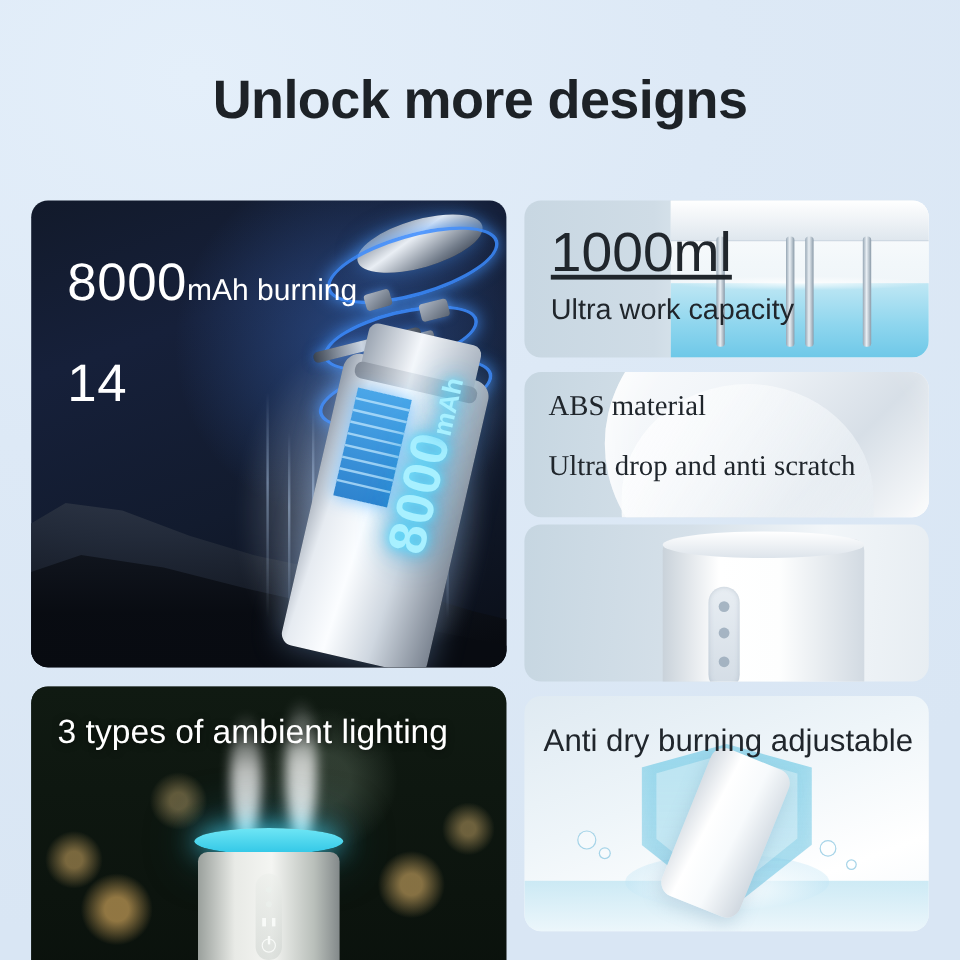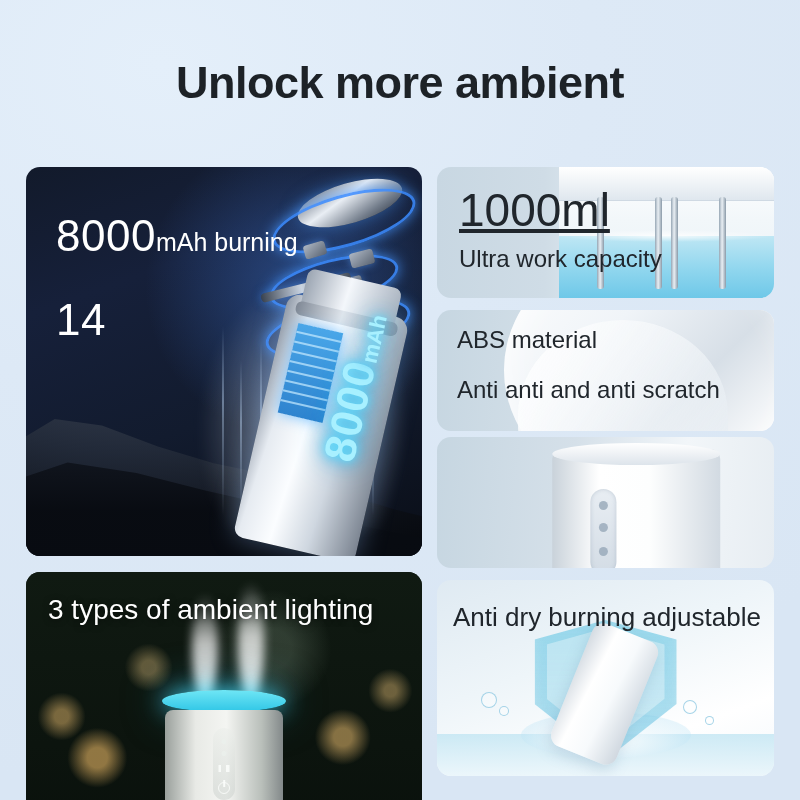--- a/index.html
+++ b/index.html
@@ -140,21 +140,21 @@
   .bat-line{ color:#fff; white-space:nowrap; display:flex; align-items:baseline; }
   .bat-line + .bat-line{ margin-top:34px; }
   .big-num{ font-size:44px; font-weight:400; letter-spacing:.5px; }
   .small-unit{ font-size:25px; font-weight:400; }
   .lbl-gap{ margin-left:12px; }
 
   
   .card-capacity{ left:437px; top:167px; width:337px; height:131px;
     background:linear-gradient(90deg,#c8d7e2 0%,#cfdce6 32%,#e9f2f7 55%,#f3f8fb 100%); }
   .card-abs{ left:437px; top:310px; width:337px; height:121px;
-    background:linear-gradient(95deg,#c6d6e1 0%,#d3dfe8 35%,#eef3f7 70%,#ffffff 100%); }
+    background:linear-gradient(95deg,#c6d6e1 0%,#d3dfe8 35%,#eef3f7 70%,#ffffff 100%);font-family:Liberation Serif, serif; }
   .card-spray{ left:437px; top:437px; width:337px; height:131px;
     background:linear-gradient(95deg,#c6d6e1 0%,#d5e0e9 40%,#f2f6f9 72%,#e7edf2 100%); }
   .card-dry{ left:437px; top:580px; width:337px; height:196px;
     background:linear-gradient(160deg,#dfeaf2 0%,#eef5f9 40%,#ffffff 75%,#f3f8fb 100%); }
 
   .card-text{ position:absolute; z-index:6; color:#20262c; white-space:nowrap; }
   .t-lead{ font-size:31px; }
   .t-sub{ font-size:24px; }
 
   
@@ -310,21 +310,21 @@
     position:absolute; left:22px; top:22px; z-index:6;
     color:#fff; font-size:28px; white-space:nowrap;
     text-shadow:0 1px 6px rgba(0,0,0,.55);
   }
 </style>
 </head>
 <body>
 
 <div class="board">
 
-  <div class="page-title">Unlock more ambient</div>
+  <div class="page-title">Unlock more designs</div>
 
   <div class="card card-battery">
     <div class="bat-glow"></div>
     <div class="terrain"></div>
     <div class="terrain2"></div>
 
     <div class="streaks">
       <i style="left:6px;"></i>
         <i style="left:24px; height:82%;"></i>
       <i style="left:44px; height:92%;"></i>
@@ -386,21 +386,21 @@
       <div class="tube" style="left:160px;"></div>
     </div>
     <div class="card-text t-lead" style="left:22px; top:16px; font-size:46px;text-decoration:underline;">1000ml</div>
     <div class="card-text t-sub" style="left:22px; top:78px;">Ultra work capacity</div>
   </div>
 
   <div class="card card-abs">
     <div class="gloss"></div>
     <div class="gloss2"></div>
     <div class="card-text t-sub" style="left:20px; top:16px;">ABS material</div>
-    <div class="card-text t-sub" style="left:20px; top:66px;">Anti anti and anti scratch</div>
+    <div class="card-text t-sub" style="left:20px; top:66px;">Ultra drop and anti scratch</div>
   </div>
 
   <div class="card card-spray">
     <div class="spray-body"></div>
     <div class="spray-top"></div>
     <div class="ctrl-strip">
       <div class="ctrl-dot" style="top:12px;"></div>
       <div class="ctrl-dot" style="top:34px;"></div>
       <div class="ctrl-dot" style="top:58px;"></div>
     </div>

